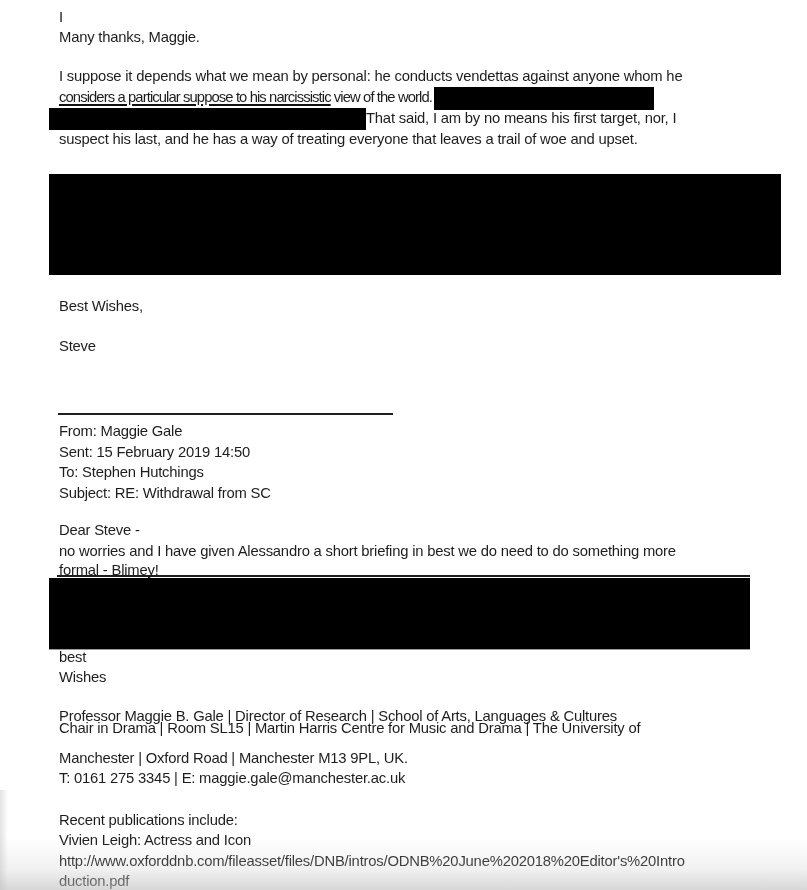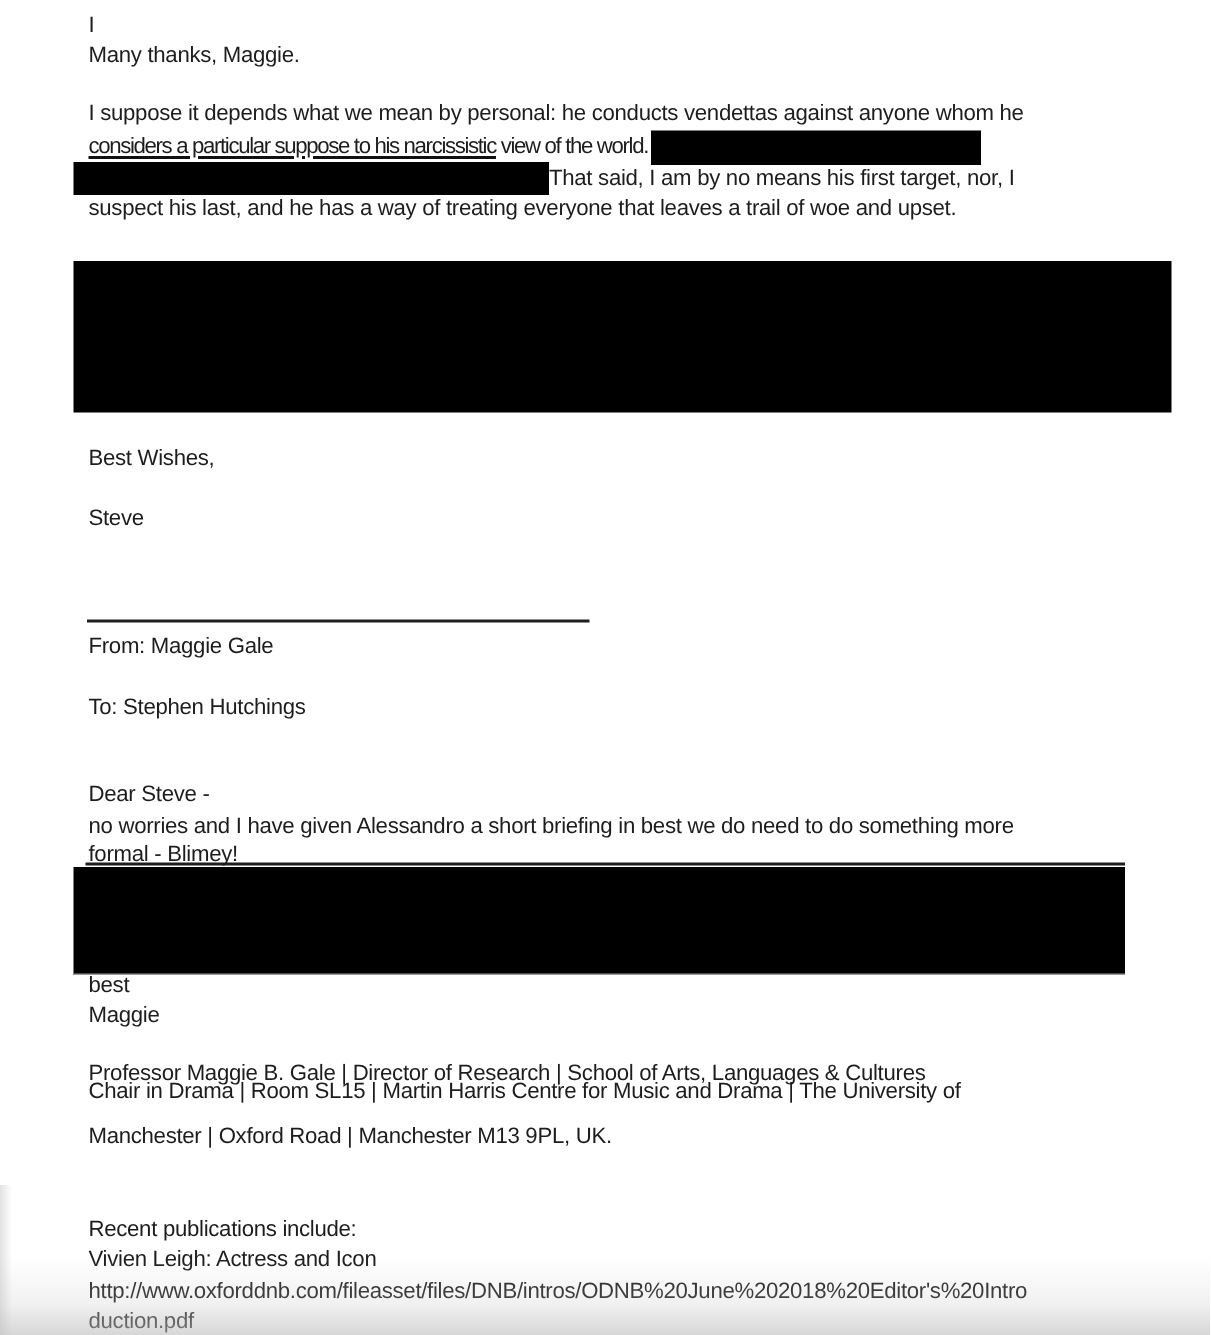--- a/index.html
+++ b/index.html
@@ -92,35 +92,38 @@
 
   <div class="line" style="top:129px">suspect his last, and he has a way of treating everyone that leaves a trail of woe and upset.</div>
 
   <div id="block-large" class="redaction"></div>
 
   <div class="line" style="top:296px">Best Wishes,</div>
   <div class="line" style="top:336px">Steve</div>
 
   <div id="divider-line" class="rule"></div>
   <div class="line" style="top:421px">From: Maggie Gale</div>
+  <div class="line" style="top:442px">Sent: 15 February 2019 14:50</div>
   <div class="line" style="top:462px">To: Stephen Hutchings</div>
+  <div class="line" style="top:483px">Subject: RE: Withdrawal from SC</div>
 
   <div class="line" style="top:520px">Dear Steve -</div>
   <div class="line" style="top:541px">no worries and I have given Alessandro a short briefing in best we do need to do something more</div>
   <div class="line" style="top:560px">formal - Blimey!</div>
 
   <div id="blimey-underline" class="rule"></div>
   <div id="block-second" class="redaction"></div>
 
   <div class="line" style="top:647px">best</div>
-  <div class="line" style="top:667px">Maggie</div>
+  <div class="line" style="top:667px">Wishes</div>
 
   <div class="line" style="top:706px">Professor Maggie B. Gale | Director of Research | School of Arts, Languages &amp; Cultures</div>
   <div class="line" style="top:718px">Chair in Drama | Room SL15 | Martin Harris Centre for Music and Drama | The University of</div>
   <div class="line" style="top:748px">Manchester | Oxford Road | Manchester M13 9PL, UK.</div>
+  <div class="line" style="top:768px">T: 0161 275 3345 | E: maggie.gale@manchester.ac.uk</div>
 
   <div class="line" style="top:810px">Recent publications include:</div>
   <div class="line" style="top:830px">Vivien Leigh: Actress and Icon</div>
   <div class="line" style="top:851px">http://www.oxforddnb.com/fileasset/files/DNB/intros/ODNB%20June%202018%20Editor's%20Intro</div>
   <div class="line" style="top:871px">duction.pdf</div>
 
   <div class="edge-fade-bottom"></div>
   <div class="edge-fade-left"></div>
 </div>
 

